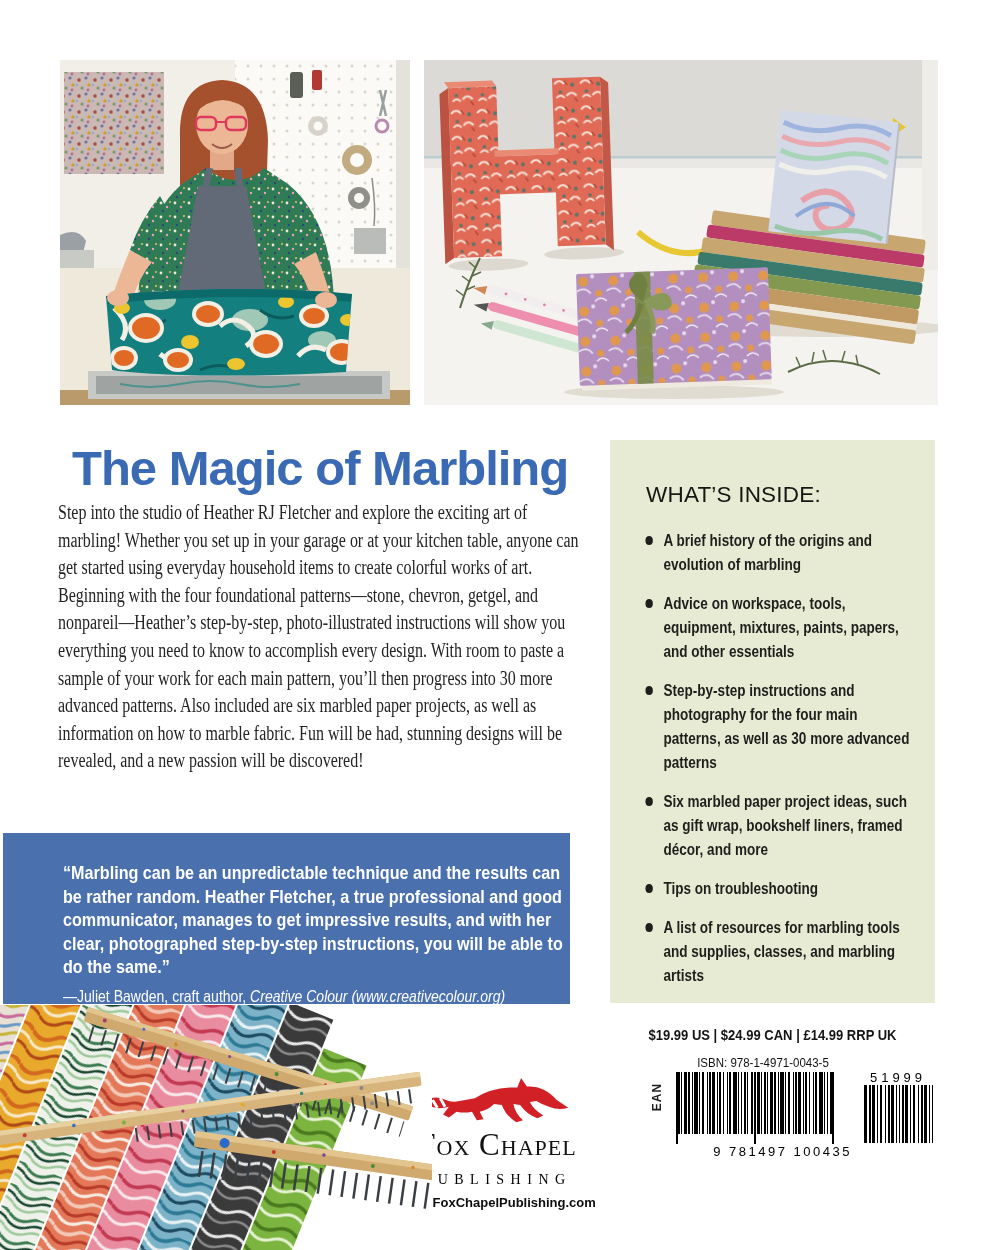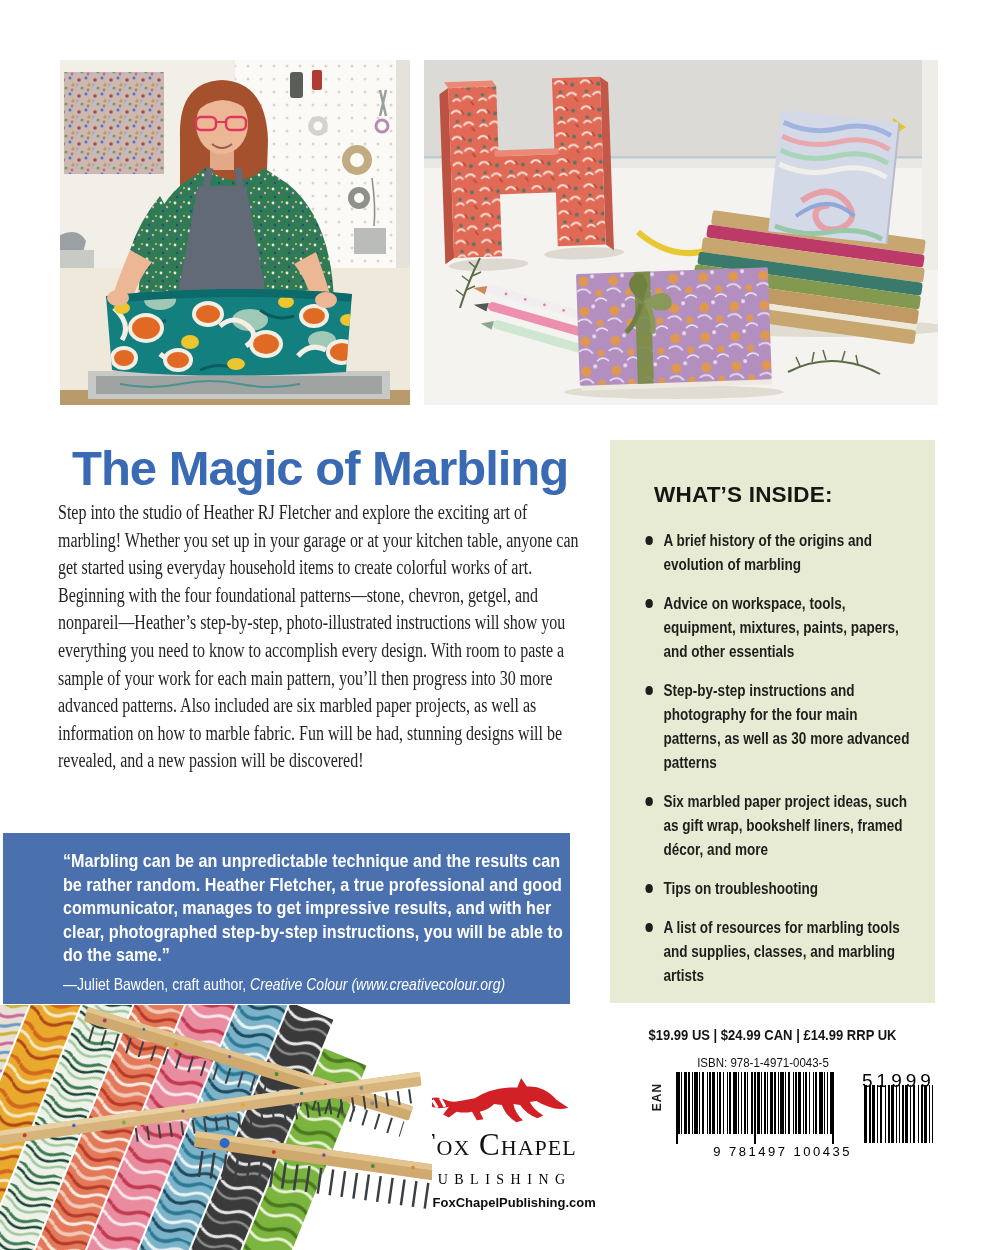--- a/index.html
+++ b/index.html
@@ -12,31 +12,31 @@
 
   .title{position:absolute;left:56px;top:424px;margin:16px;font-size:49px;font-weight:700;
          letter-spacing:-1px;color:var(--title-blue,#3a6ab3);white-space:nowrap}
 
   .intro{position:absolute;left:58px;top:499px;width:682px;margin:0;
          font-family:"Liberation Serif","DejaVu Serif",serif;font-size:20.5px;line-height:27.6px;
          color:#242424;transform:scaleX(0.78);transform-origin:0 0}
 
   .quote-box{position:absolute;left:3px;top:833px;width:567px;height:171px;
              background:var(--quote-box-blue,#4a70ae);box-sizing:border-box;
-             padding:16px 0 0 60px;color:#fff}
+             padding:28px 0 0 60px;color:#fff}
   .quote{margin:0;width:600px;font-size:19px;font-weight:700;line-height:23.6px;
          transform:scaleX(0.85);transform-origin:0 0}
   .attribution{margin:8px 0 0;width:600px;font-size:16.5px;font-weight:400;
                transform:scaleX(0.85);transform-origin:0 0}
   .attribution .ital{font-style:italic}
 
   .sidebar{position:absolute;left:610px;top:440px;width:325px;height:563px;
            background:var(--sidebar-green,#e8ebd4);box-sizing:border-box;
            padding:42px 18px 0 33px;color:#191919}
-  .sidebar-heading{margin:0 11px 20px;font-size:22.5px;font-weight:700;letter-spacing:.2px;color:#161613}
+  .sidebar-heading{margin:0 3px 20px;font-size:22.5px;font-weight:400;letter-spacing:.2px;color:#161613}
   .sidebar-list{list-style:none;margin:0;padding:0;width:332px;
                 transform:scaleX(0.82);transform-origin:0 0}
   .sidebar-list li{position:relative;padding-left:25px;font-size:16.5px;font-weight:700;
                    line-height:24px;margin-bottom:15px;color:#1e1e1c}
   .sidebar-list li::before{content:"";position:absolute;left:3px;top:8px;width:9px;height:9px;
                    border-radius:50%;background:#1e1e1c}
 
   .price{position:absolute;left:610px;top:1026px;width:325px;text-align:center;
          font-size:15.5px;font-weight:700;color:#141414;white-space:nowrap;
          transform:scaleX(0.84);transform-origin:50% 0}
@@ -44,21 +44,21 @@
   .barcode{position:absolute;left:650px;top:1056px;width:300px;height:122px}
   .barcode .isbn{position:absolute;left:20px;top:0;width:186px;text-align:center;
                  font-size:12.5px;color:#111;white-space:nowrap;
                  transform:scaleX(.92);transform-origin:50% 0}
   .barcode .ean{position:absolute;left:-7px;top:34px;font-size:12px;font-weight:700;
                 letter-spacing:1px;transform:rotate(-90deg)}
   .bars-main{position:absolute;left:26px;top:16px}
   .bar-digits{position:absolute;left:16px;top:88px;width:186px;text-align:right;
               font-size:13px;letter-spacing:2.5px;white-space:nowrap;color:#000}
   .addon-digits{position:absolute;left:212px;top:14px;width:72px;text-align:center;
-                font-size:19px;letter-spacing:4px;color:#000}
+                font-size:13px;letter-spacing:4px;color:#000}
   .bars-addon{position:absolute;left:214px;top:29px}
 
   .logo{position:absolute;left:395px;top:1076px;width:205px;text-align:center;color:#161616}
   .logo .fox{display:block;margin:0 auto}
   .logo-name{font-family:"Liberation Serif","DejaVu Serif",serif;font-size:31px;
              font-variant:small-caps;letter-spacing:1px;line-height:1;margin-top:1px;color:#121212}
   .logo-division{font-family:"Liberation Serif","DejaVu Serif",serif;font-size:14px;
                  letter-spacing:6.5px;margin-top:12px;color:#000000}
   .logo-site{font-size:13px;font-weight:700;margin-top:7px;color:#0d0d0d}
 </style>

